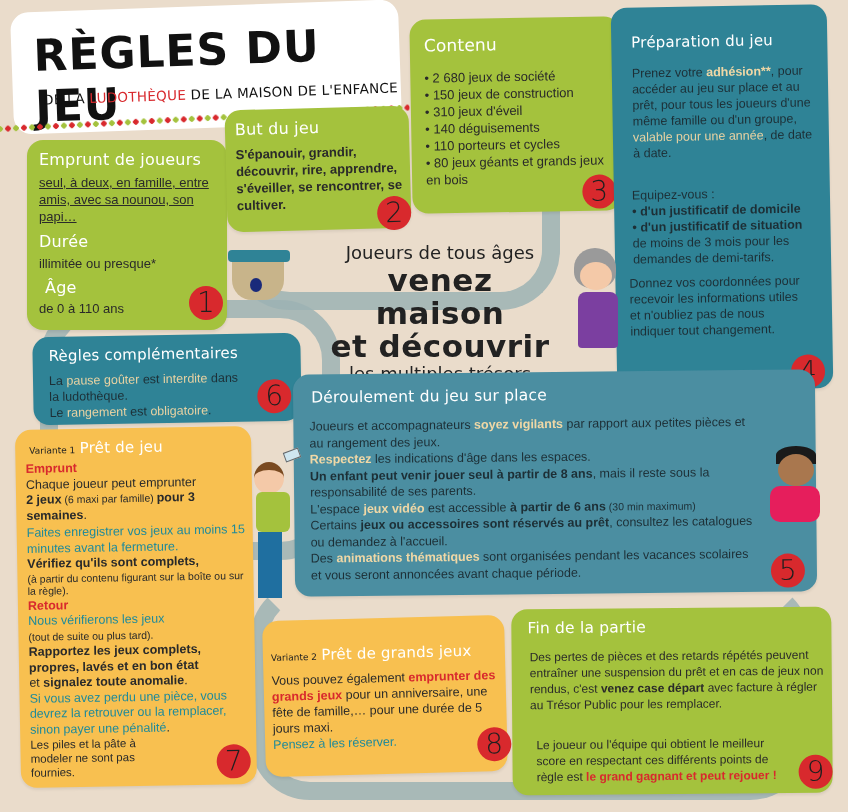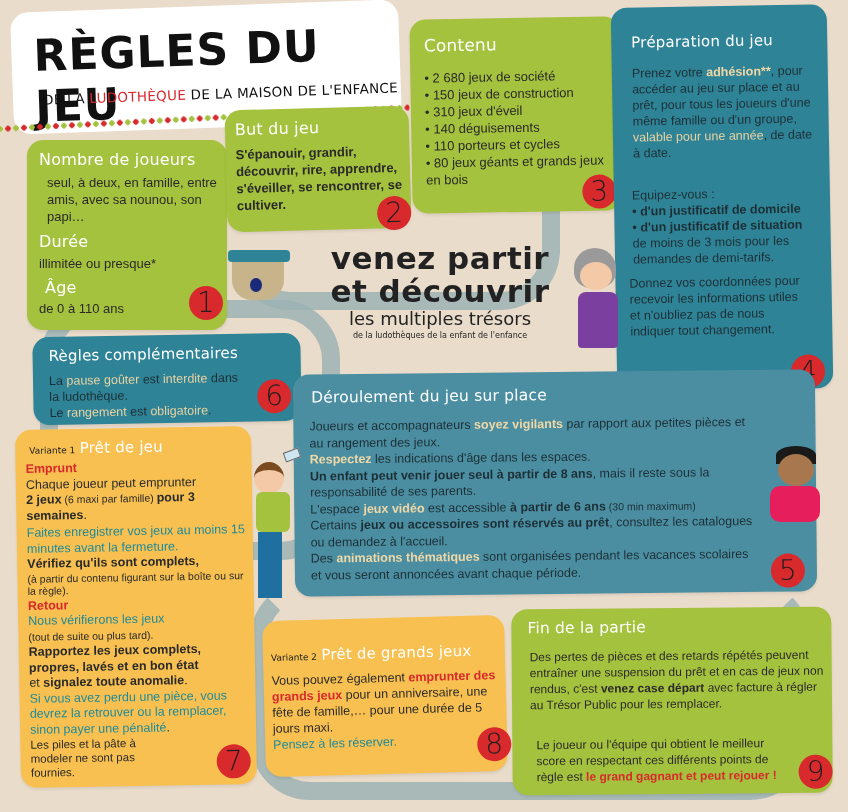--- a/index.html
+++ b/index.html
@@ -98,22 +98,22 @@
   <div class="main">
     <span>RÈGLES DU JEU</span>
   </div>
   <div class="sub">
     <span>DE LA </span><span class="red">LUDOTHÈQUE</span><span> DE LA MAISON DE L'ENFANCE</span>
   </div>
 </div>
 <div class="dots-line" style="left:0; top:126px; width:410px; transform:rotate(-3deg); transform-origin:left;"></div>
 
 <div class="card green" style="left:27px; top:140px; width:200px; height:190px;">
-  <div class="ctitle" style="position:absolute; left:12px; top:10px;">Nombre de joueurs</div>
-  <div class="t" style="position:absolute; left:20px; top:34px; width:180px;">seul, à deux, en famille, entre amis, avec sa nounou, son papi…</div>
+  <div class="ctitle" style="position:absolute; left:12px; top:10px;">Emprunt de joueurs</div>
+  <div class="t" style="position:absolute; left:12px; top:34px; width:180px;text-decoration:underline;">seul, à deux, en famille, entre amis, avec sa nounou, son papi…</div>
   <div class="ctitle" style="position:absolute; left:12px; top:92px;">Durée</div>
   <div class="t" style="position:absolute; left:12px; top:115px;">illimitée ou presque*</div>
   <div class="ctitle" style="position:absolute; left:12px; top:138px;margin-left:6px;">Âge</div>
   <div class="t" style="position:absolute; left:12px; top:160px;">de 0 à 110 ans</div>
   <div class="num" style="left:162px; top:146px;">1</div>
 </div>
 
 <div style="position:absolute; left:228px; top:240px; width:62px; height:62px;">
   <div style="position:absolute; left:0; top:10px; width:62px; height:12px; background:#2f8396; border-radius:4px;"></div>
   <div style="position:absolute; left:4px; top:22px; width:52px; height:38px; background:#c8b48a; border-radius:0 0 20px 20px;"></div>
@@ -154,21 +154,22 @@
   <div class="num" style="left:174px; top:350px;">4</div>
 </div>
 
 <div style="position:absolute; left:568px; top:248px; width:50px; height:110px;">
   <div style="position:absolute; left:6px; top:0; width:42px; height:40px; background:#9a9a9a; border-radius:50% 50% 40% 40%;"></div>
   <div style="position:absolute; left:12px; top:14px; width:32px; height:28px; background:#f4c9a8; border-radius:50%;"></div>
   <div style="position:absolute; left:10px; top:44px; width:40px; height:56px; background:#7b3fa0; border-radius:8px 8px 4px 4px;"></div>
 </div>
 
 <div id="hero">
-  <div class="l2">venez partir</div>
+  <div class="l1">Joueurs de tous âges</div>
+  <div class="l2">venez maison</div>
   <div class="l2">et découvrir</div>
   <div class="l3">les multiples trésors</div>
   <div class="l4">de la ludothèques de la enfant de l'enfance</div>
 </div>
 
 <div class="card teal" style="left:33px; top:335px; width:268px; height:88px; transform:rotate(-1deg);">
   <div class="ctitle" style="position:absolute; left:16px; top:10px; font-size:15px;">Règles complémentaires</div>
   <div class="t" style="position:absolute; left:16px; top:36px; width:190px; font-size:12.5px; line-height:16px; color:#1d2f36;">
     <span>La </span><span class="cream-n">pause goûter</span><span> est </span><span class="cream-n">interdite</span><span> dans la ludothèque.</span><br>
     <span>Le </span><span class="cream-n">rangement</span><span> est </span><span class="cream-n">obligatoire</span><span>.</span>

